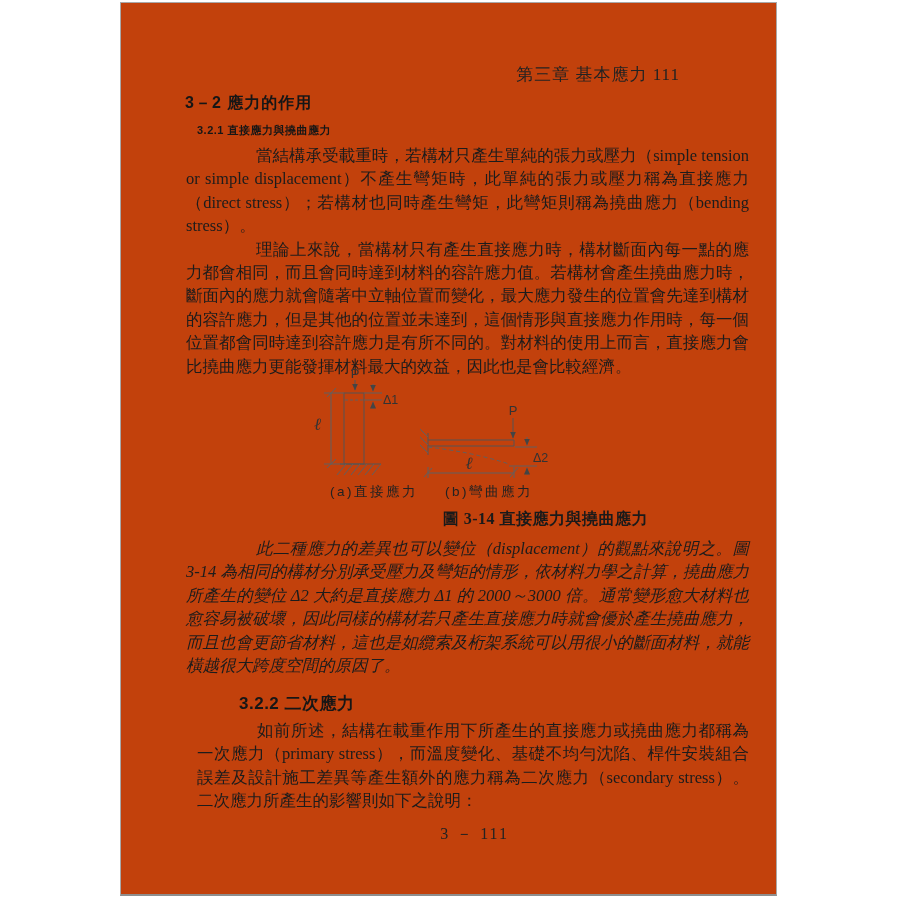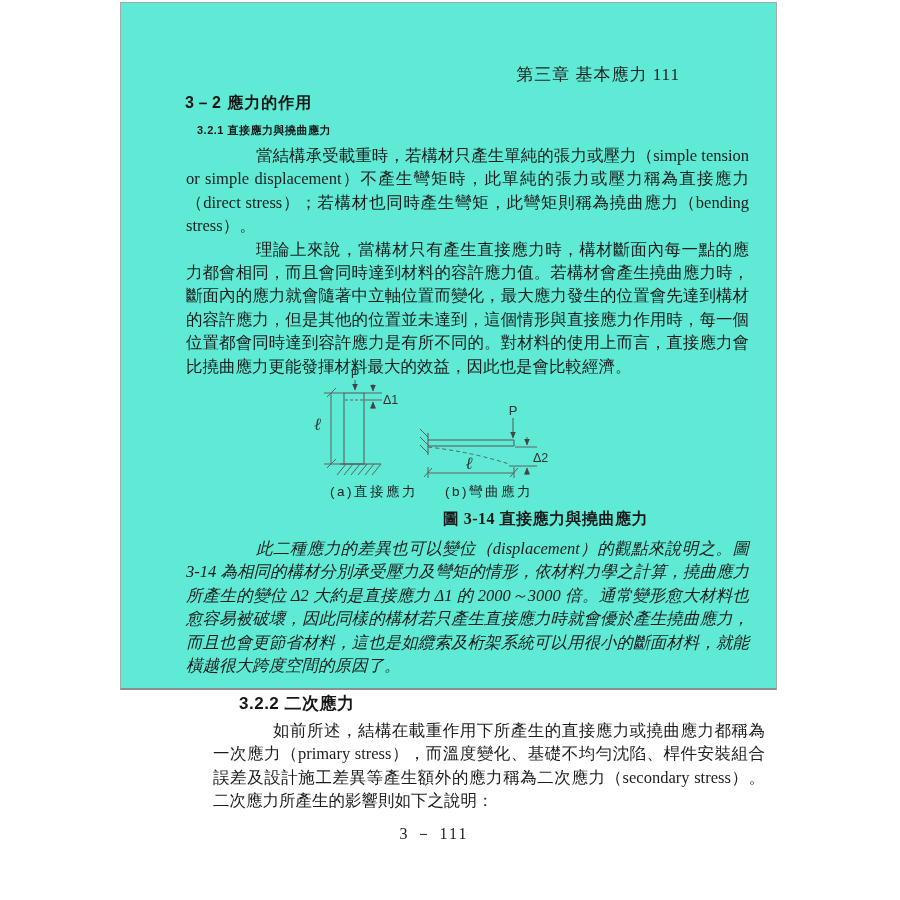--- a/index.html
+++ b/index.html
@@ -1,22 +1,22 @@
 <!DOCTYPE html>
 <html><head>
 <meta charset="utf-8">
 <style>
   html,body{margin:0;padding:0;}
   body{
     width:900px;height:900px;position:relative;background:#ffffff;
     font-family:"Liberation Serif","DejaVu Serif",serif;color:#1c1c1c;
   }
   .page{
-    position:absolute;left:120px;top:2px;width:657px;height:688px;
-    background:#5eead4;border:1px solid #a9a9a9;border-bottom:2px solid #8e8e8e;
+    position:absolute;left:120px;top:2px;width:657px;height:894px;
+    background:#c2410c;border:1px solid #a9a9a9;border-bottom:2px solid #8e8e8e;
     box-sizing:border-box;
   }
   .running-header{
     position:absolute;top:60px;right:96px;font-size:17px;letter-spacing:1px;color:#222;
   }
   .h1{
     position:absolute;left:64px;top:90px;
     font-family:"Liberation Sans","DejaVu Sans",sans-serif;
     font-weight:bold;font-size:16px;letter-spacing:1px;color:#161616;
   }
@@ -25,33 +25,33 @@
     font-family:Liberation Sans, sans-serif;
     font-weight:bold;font-size:11px;letter-spacing:.5px;color:#161616;
   }
   .h3{
     position:absolute;left:70px;top:689px;
     font-family:"Liberation Sans","DejaVu Sans",sans-serif;
     font-weight:bold;font-size:17px;letter-spacing:.5px;color:#161616;margin-left:48px;
   }
   .block1{position:absolute;left:65px;top:141px;width:563px;}
   .block2{position:absolute;left:65px;top:534px;width:563px;font-style:italic;}
-  .block3{position:absolute;left:76px;top:716px;width:552px;margin-left:16px;}
+  .block3{position:absolute;left:76px;top:716px;width:552px;}
   p.body{
     margin:0;font-size:16.5px;line-height:23.4px;
     text-align:justify;text-indent:70px;color:#1c1c1c;
   }
   .block3 p.body{text-indent:60px;}
   .figure{position:absolute;left:175px;top:359px;width:352px;}
   .fig-caption{
     text-align:right;font-size:16px;font-weight:bold;margin-top:3px;
     letter-spacing:.5px;color:#1a1a1a;
   }
   .page-footer{
-    position:absolute;left:238px;top:821px;width:150px;text-align:center;
+    position:absolute;left:238px;top:821px;width:150px;text-align:right;
     font-size:16px;letter-spacing:2px;color:#222;
   }
   
   .dline{stroke:#555;stroke-width:1;fill:none;}
   .dthin{stroke:#606060;stroke-width:1;fill:none;}
   .dtext{font-family:"Liberation Sans","DejaVu Sans",sans-serif;font-size:12.5px;fill:#333;}
   .ptext{font-family:"Liberation Sans","DejaVu Sans",sans-serif;font-size:13px;fill:#333;}
   .ell{font-family:"Liberation Serif","DejaVu Serif",serif;font-style:italic;font-size:17px;fill:#333;}
   .figlabel{font-family:"Liberation Sans","DejaVu Sans",sans-serif;font-size:13.5px;letter-spacing:2.5px;fill:#222;}
 </style>

